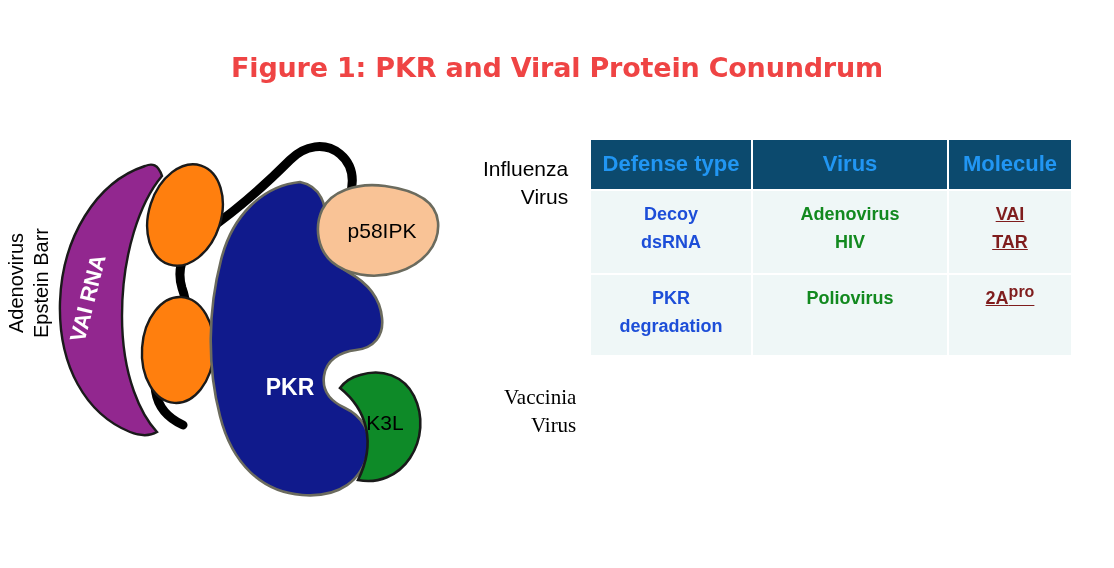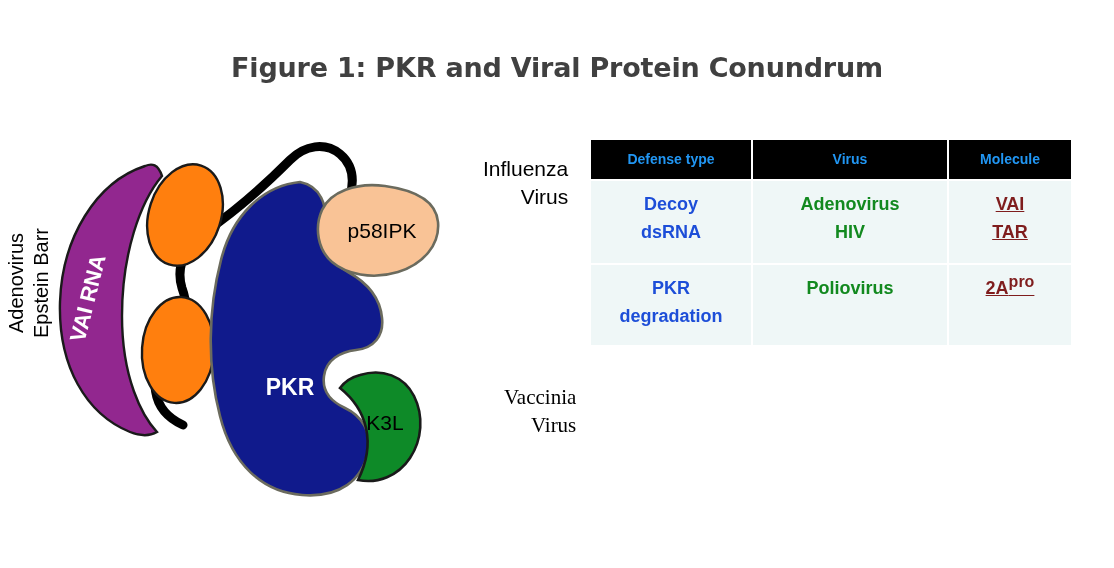--- a/index.html
+++ b/index.html
@@ -19,21 +19,21 @@
   
   #figure-title {
     position: absolute;
     top: 52px;
     left: 0;
     width: 1114px;
     text-align: center;
     font-family: "DejaVu Sans", sans-serif;
     font-size: 27px;
     font-weight: bold;
-    color: #404040;
+    color: #ef4444;
     letter-spacing: -0.2px;
   }
 
   
   #diagram {
     position: absolute;
     left: 0;
     top: 120px;
     width: 580px;
     height: 430px;
@@ -87,23 +87,23 @@
     position: absolute;
     left: 589px;
     top: 138px;
     width: 482px;
     border-collapse: separate;
     border-spacing: 2px;
     background: #ffffff;
     table-layout: fixed;
   }
   #defense-table th {
-    background: #000000;
+    background: #0c4a6e;
     color: #2196f3;
-    font-size: 14px;
+    font-size: 22px;
     font-weight: bold;
     text-align: center;
     padding: 11px 2px 12px 2px;
     font-family: "Liberation Sans", sans-serif;
   }
   #defense-table td {
     background: #eff7f7;
     text-align: center;
     vertical-align: top;
     padding: 10px 4px 14px 4px;

